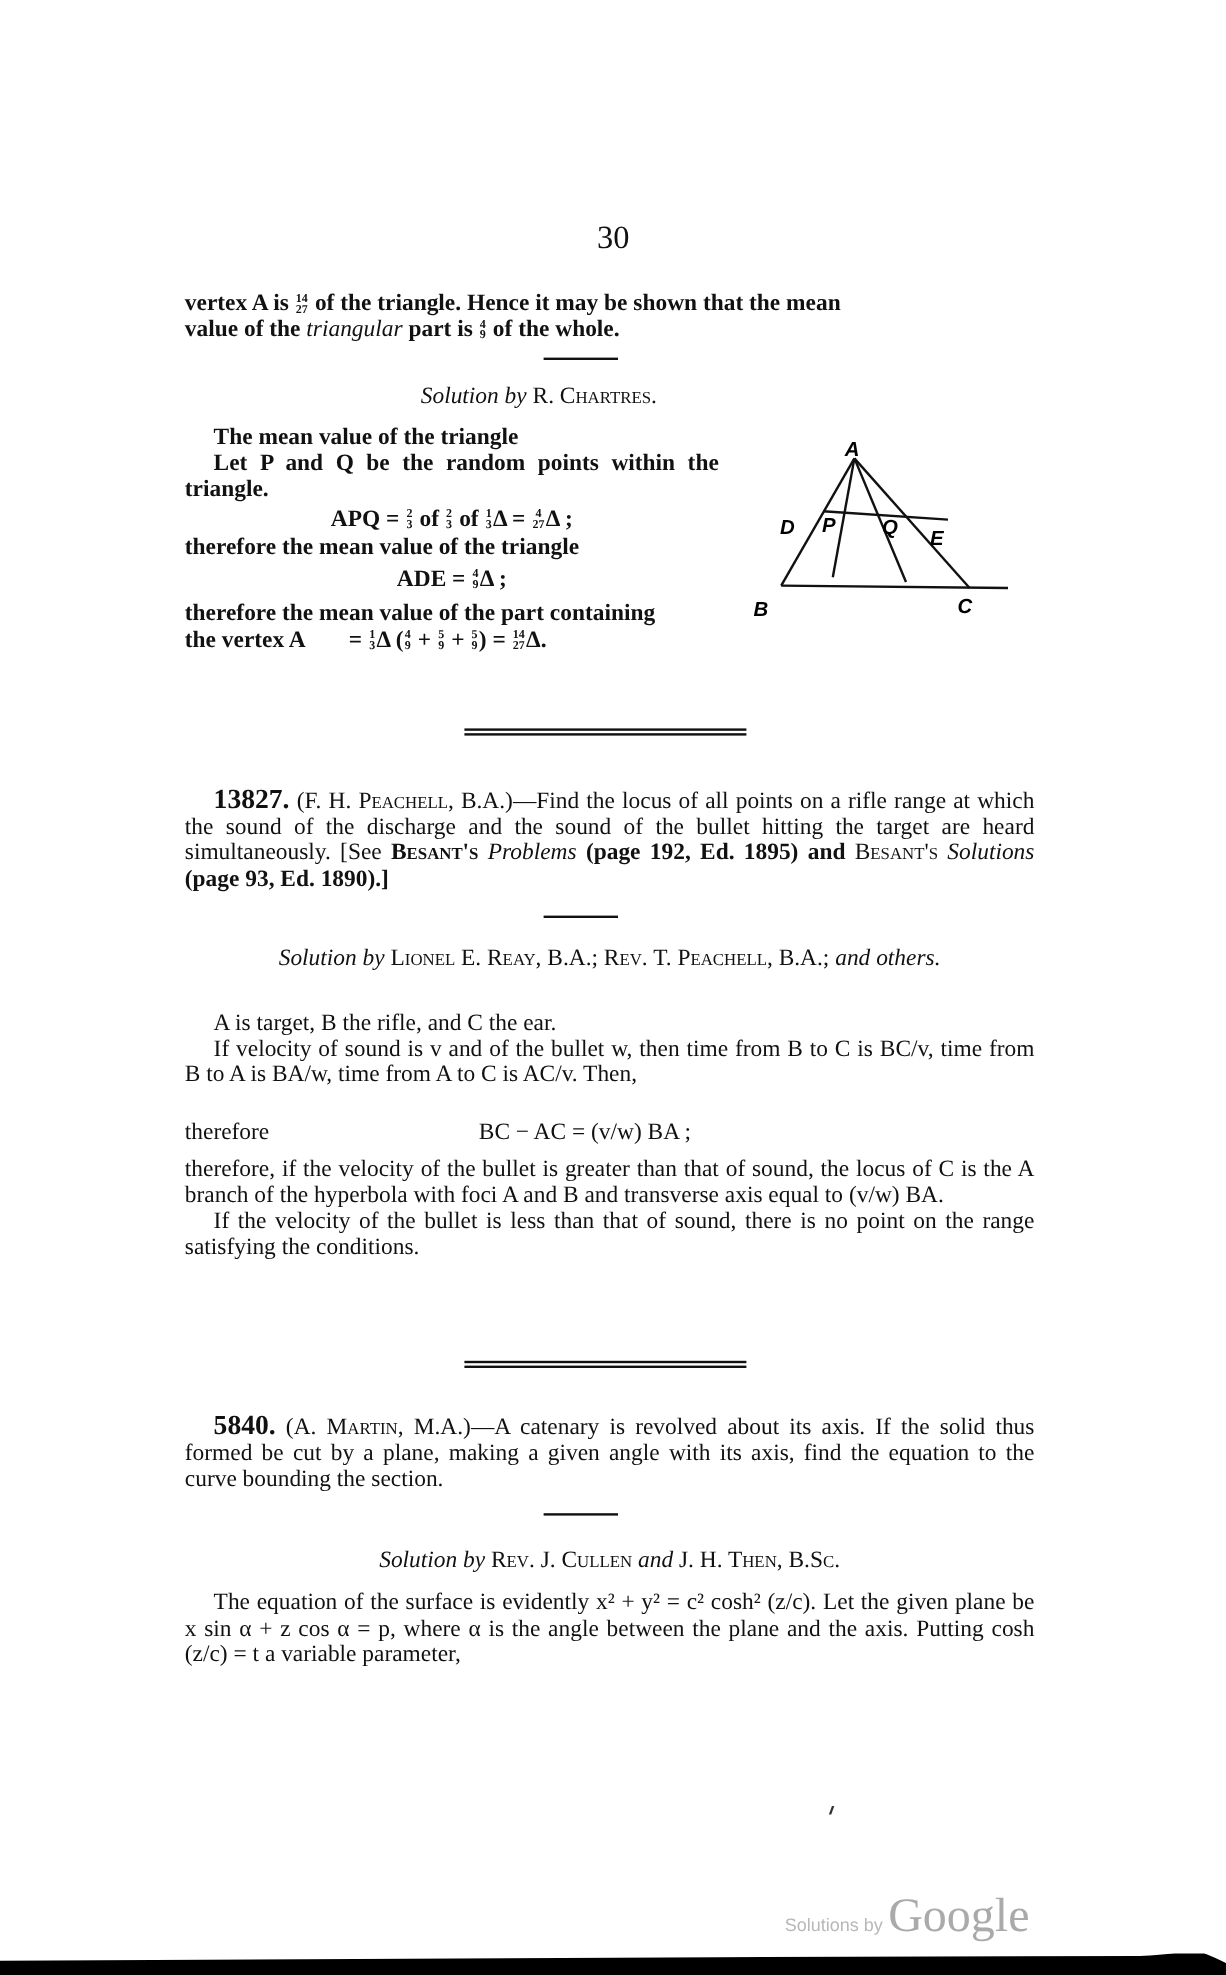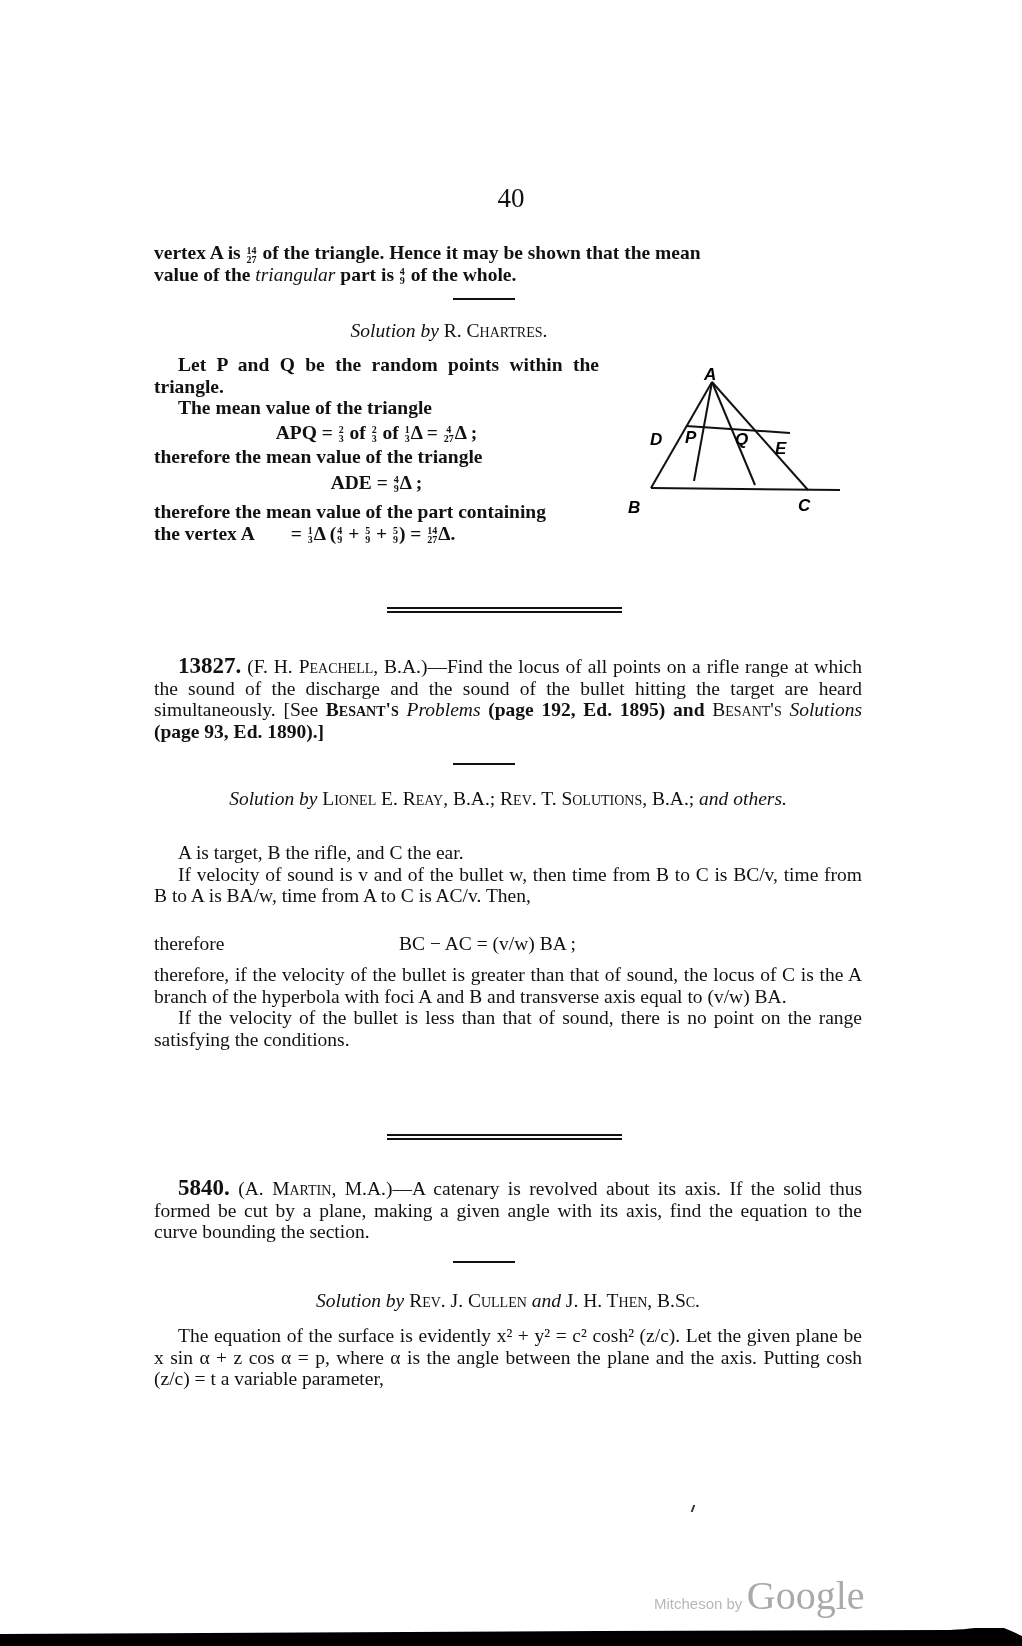--- a/index.html
+++ b/index.html
@@ -23,41 +23,41 @@
     .frac .n, .frac .d { display: block; }
     .watermark { left: 654px; top: 1572px; color: #b8b8b8; font-family: "Liberation Sans", "DejaVu Sans", sans-serif; }
     .watermark .small { font-size: 15px; vertical-align: baseline; }
     .watermark .big { font-family: "Liberation Serif", serif; font-size: 40px; color: #aaa; }
     .bottom-edge { left: 0; top: 1628px; width: 1022px; height: 18px; }
     svg text { font-family: "Liberation Sans", "DejaVu Sans", sans-serif; font-style: italic; font-weight: bold; }
   </style>
 </head>
 <body>
 
-<div class="abs page-number">40</div>
+<div class="abs page-number">30</div>
 
 <div class="abs para" style="top:242px;">
   <span class="line">
     <span>vertex A is </span><span class="frac"><span class="n">14</span><span class="d">27</span></span><span> of the triangle.  Hence it may be shown that the mean</span>
   </span>
   <span class="line">
     <span>value of the </span><span class="it">triangular</span><span> part is </span><span class="frac"><span class="n">4</span><span class="d">9</span></span><span> of the whole.</span>
   </span>
 </div>
 
 <div class="abs rule" style="left:453px; top:298px; width:62px;"></div>
 
 <div class="abs para light center" style="top:320px; left:154px; width:590px;">
   <span class="it">Solution by</span>
   <span class="sc">R. Chartres.</span>
 </div>
 
 <div class="abs para" style="top:354px; width:445px;">
+  <span class="line indent">The mean value of the triangle</span>
   <span class="line indent" style="white-space:normal;">Let P and Q be the random points within the triangle.</span>
-  <span class="line indent">The mean value of the triangle</span>
   <span class="line center" style="margin-top:3px;">APQ = <span class="frac"><span class="n">2</span><span class="d">3</span></span> of <span class="frac"><span class="n">2</span><span class="d">3</span></span> of <span class="frac"><span class="n">1</span><span class="d">3</span></span>Δ = <span class="frac"><span class="n">4</span><span class="d">27</span></span>Δ ;</span>
   <span class="line" style="margin-top:3px;">therefore the mean value of the triangle</span>
   <span class="line center" style="margin-top:4px;">ADE = <span class="frac"><span class="n">4</span><span class="d">9</span></span>Δ ;</span>
   <span class="line" style="margin-top:8px;">therefore the mean value of the part containing</span>
   <span class="line"><span>the vertex A</span><span style="display:inline-block;width:36px;"></span>= <span class="frac"><span class="n">1</span><span class="d">3</span></span>Δ (<span class="frac"><span class="n">4</span><span class="d">9</span></span> + <span class="frac"><span class="n">5</span><span class="d">9</span></span> + <span class="frac"><span class="n">5</span><span class="d">9</span></span>) = <span class="frac"><span class="n">14</span><span class="d">27</span></span>Δ.</span>
 </div>
 
 <svg class="abs" style="left:620px; top:355px;" width="220" height="180">
   <g stroke="#111" stroke-width="2" fill="none">
     <line x1="92" y1="27" x2="31" y2="133"></line>
@@ -80,21 +80,21 @@
 
 <div class="abs para light" style="top:655px;">
   <span style="display:inline-block; width:24px;"></span><span class="prob-num">13827.</span>
   <span class="sc">(F. H. Peachell, B.A.)</span><span>—Find the locus of all points on a rifle range at which the sound of the discharge and the sound of the bullet hitting the target are heard simultaneously.  [See </span><b class="sc">Besant's</b> <span class="it">Problems</span><b> (page 192, Ed. 1895) and </b><span class="sc">Besant's</span> <span class="it">Solutions</span><b> (page 93, Ed. 1890).]</b>
 </div>
 
 <div class="abs rule" style="left:453px; top:763px; width:62px;"></div>
 
 <div class="abs para light center" style="top:788px; left:154px; width:708px; line-height:22px;">
   <span class="it">Solution by</span>
-  <span class="sc">Lionel E. Reay, B.A.; Rev. T. Solutions, B.A.;</span>
+  <span class="sc">Lionel E. Reay, B.A.; Rev. T. Peachell, B.A.;</span>
   <span class="it">and others.</span>
 </div>
 
 <div class="abs para light" style="top:842px;">
   <span class="line indent" style="white-space:normal;">A is target, B the rifle, and C the ear.</span>
   <span class="line indent" style="white-space:normal;">If velocity of sound is v and of the bullet w, then time from B to C is BC/v, time from B to A is BA/w, time from A to C is AC/v.  Then,</span>
   <div class="eq-row" style="margin-top:26px;">
     <span class="lbl">therefore</span>
     <span>BC − AC = (v/w) BA ;</span>
   </div>
@@ -118,19 +118,19 @@
   <span class="sc">J. H. Then, B.Sc.</span>
 </div>
 
 <div class="abs para light" style="top:1325px;">
   <span class="line indent" style="white-space:normal;">The equation of the surface is evidently x² + y² = c² cosh² (z/c).  Let the given plane be x sin α + z cos α = p, where α is the angle between the plane and the axis.  Putting cosh (z/c) = t a variable parameter,</span>
 </div>
 
 <div class="abs" style="left:692px; top:1505px; width:2px; height:7px; background:#333; transform:skewX(-20deg);"></div>
 
 <div class="abs watermark">
-  <span class="small">Mitcheson by</span>
+  <span class="small">Solutions by</span>
   <span class="big">Google</span>
 </div>
 
 <svg class="abs bottom-edge" width="1022" height="18">
   <path d="M0,6 L600,3 L950,2 Q990,0 1000,-6 L1004,0 Q1014,4 1022,8 L1022,18 L0,18 Z" fill="#000"></path>
 </svg>
 
 </body></html>

